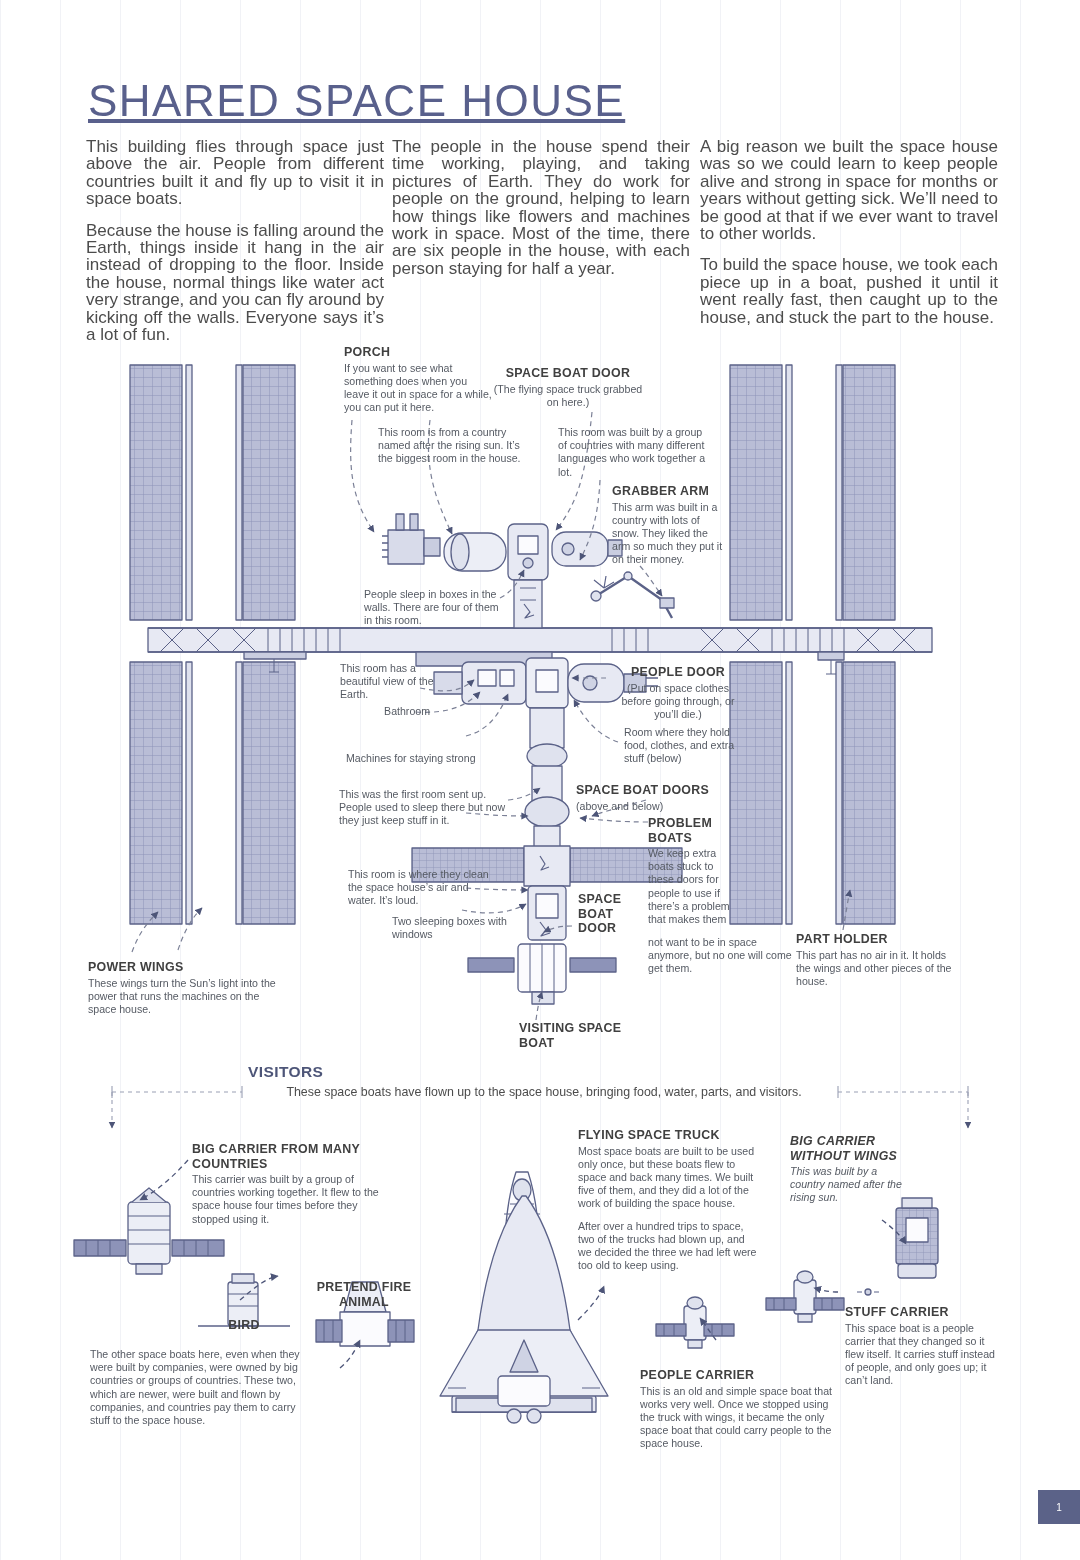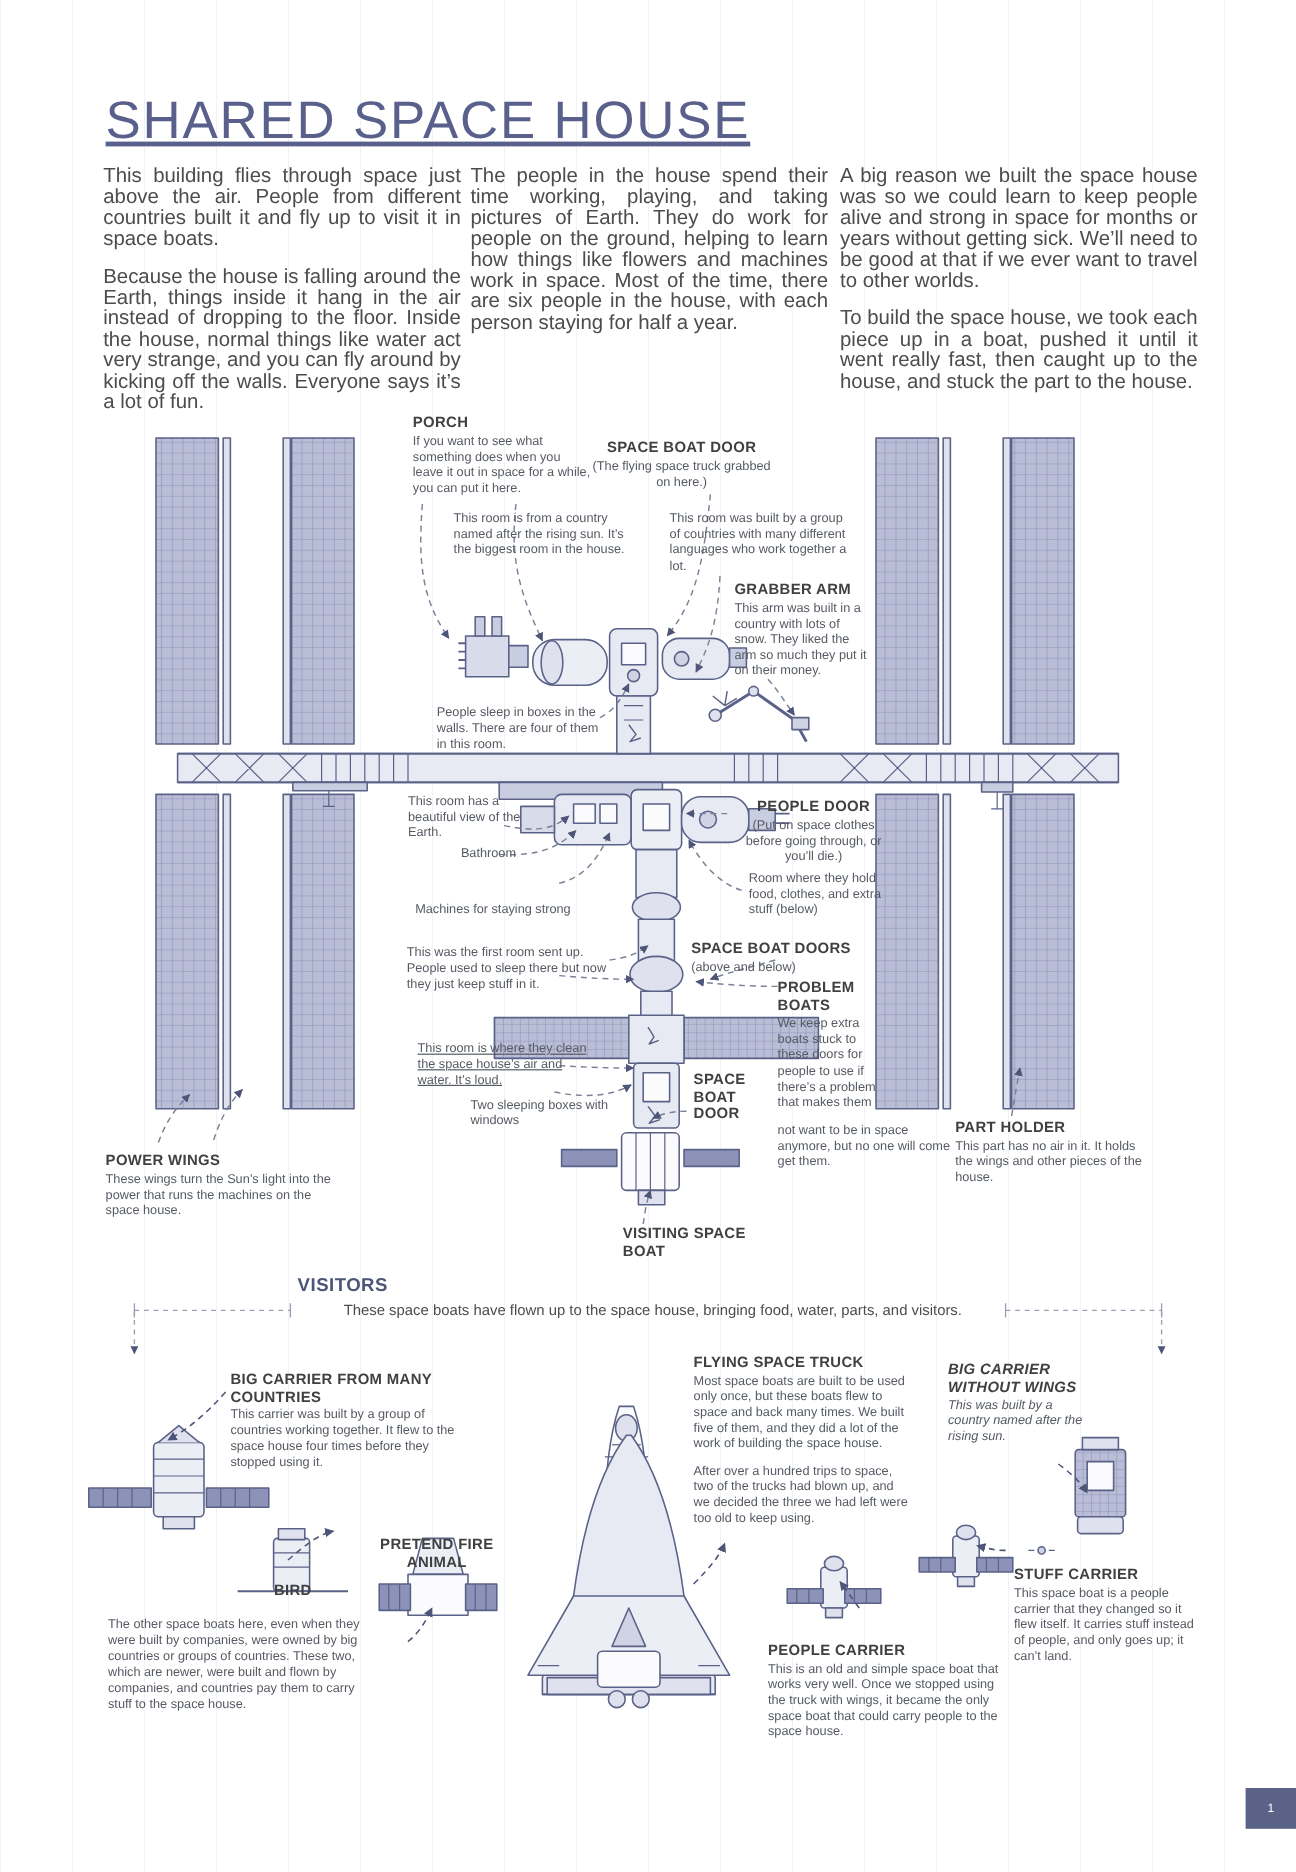--- a/index.html
+++ b/index.html
@@ -370,21 +370,21 @@
     <div class="hd">SPACE BOAT DOORS</div>
     <div class="bd">(above and below)</div>
   </div>
 
   <div class="lbl" style="left:648px; top:816px; width:84px;">
     <div class="hd">PROBLEM BOATS</div>
     <div class="bd">We keep extra boats stuck to these doors for people to use if there’s a problem that makes them</div>
   </div>
   <div class="plain" style="left:648px; top:936px; width:156px;">not want to be in space anymore, but no one will come get them.</div>
 
-  <div class="plain" style="left:348px; top:868px; width:148px;text-decoration:underline;">This room is where they clean the space house’s air and water. It’s loud.</div>
+  <div class="plain" style="left:348px; top:868px; width:148px;">This room is where they clean the space house’s air and water. It’s loud.</div>
 
   <div class="plain" style="left:392px; top:915px; width:132px;">Two sleeping boxes with windows</div>
 
   <div class="lbl" style="left:578px; top:892px; width:56px;">
     <div class="hd">SPACE BOAT DOOR</div>
   </div>
 
   <div class="lbl" style="left:796px; top:932px; width:164px;">
     <div class="hd">PART HOLDER</div>
     <div class="bd">This part has no air in it. It holds the wings and other pieces of the house.</div>

